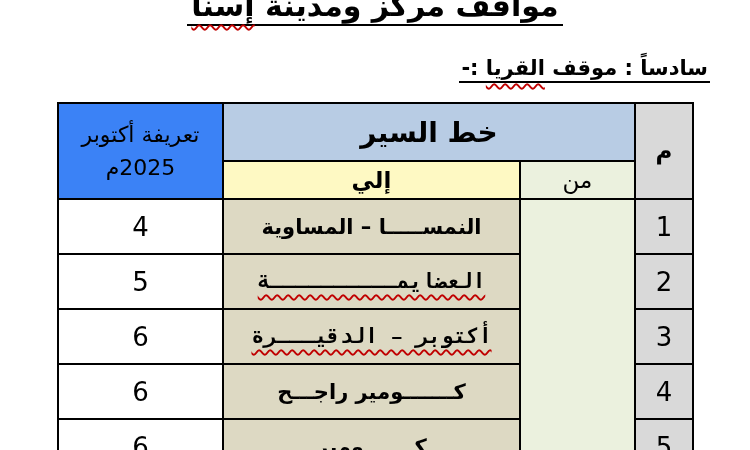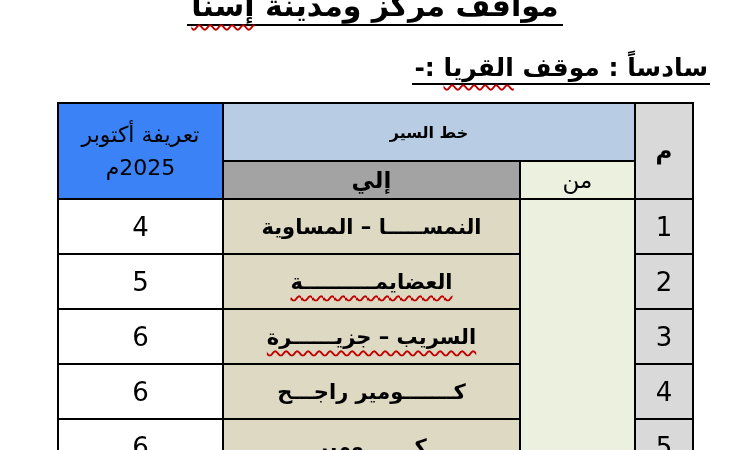--- a/index.html
+++ b/index.html
@@ -13,21 +13,21 @@
   .doc-title{
     position:absolute;top:-17px;left:0;right:0;
     text-align:center;direction:rtl;
     font-size:30px;font-weight:bold;line-height:46px;
     white-space:nowrap;
   }
   .doc-title .u{border-bottom:2.5px solid #000;padding:0 4px 1px 4px;}
   .doc-sub{
     position:absolute;top:50px;right:40px;
     direction:rtl;
-    font-size:25px;font-weight:bold;line-height:36px;
+    font-size:21px;font-weight:bold;line-height:36px;
     white-space:nowrap;
   }
   .doc-sub .u{border-bottom:2.5px solid #000;padding:0 2px 1px 2px;}
   .sp-wavy{
     text-decoration-line:underline;
     text-decoration-style:wavy;
     text-decoration-color:#c00000;
     text-decoration-thickness:1.5px;
     text-underline-offset:8px;
   }
@@ -35,39 +35,40 @@
   table.tariff{
     position:absolute;left:57px;top:102px;width:635px;
     border-collapse:collapse;direction:rtl;
     table-layout:fixed;
   }
   table.tariff td{
     border:2.5px solid #000;
     text-align:center;vertical-align:middle;
     padding:0 4px;overflow:hidden;
   }
-  .h-route{background:#b8cce4;font-size:16px;font-weight:bold;height:56px;}
-  .h-to   {background:#a3a3a3;font-size:23px;font-weight:bold;height:36px;}
+  .h-route{background:#b8cce4;font-size:28px;font-weight:bold;height:56px;}
+  .h-to   {background:#fef9c3;font-size:23px;font-weight:bold;height:36px;}
   .h-from {background:#ebf1de;font-size:23px;font-weight:normal;height:36px;}
   .h-num  {background:#d9d9d9;font-size:23px;font-weight:bold;}
   .h-tariff{background:#3b82f6;font-size:22px;font-weight:normal;line-height:1.5;}
   .c-num  {background:#d9d9d9;font-size:26px;height:53px;}
   .c-to   {background:#ddd9c3;font-size:21px;font-weight:bold;white-space:nowrap;margin-top:32px;}
   .c-from {background:#ebf1de;position:relative;padding:0;}
   .c-tariff{background:#ffffff;font-size:26px;}
   .from-inner{
     position:absolute;left:0;right:0;bottom:-26px;
     text-align:center;font-size:42px;font-weight:bold;line-height:1.2;
   }
   .row-sp .route-text{
     text-decoration-line:underline;
     text-decoration-style:wavy;
     text-decoration-color:#c00000;
     text-decoration-thickness:1.5px;
     text-underline-offset:6px;
+    font-family:Liberation Mono, monospace;
   }
 </style>
 </head>
 <body>
 
 <div class="doc-title">
   <span class="u"><span>مواقف مركز ومدينة </span><span class="sp-wavy">إسنا</span></span>
 </div>
 
 <div class="doc-sub">
@@ -103,21 +104,21 @@
       <td class="c-to"><span class="route-text">النمســـــا – المساوية</span></td>
       <td class="c-tariff">4</td>
     </tr>
     <tr class="row-sp">
       <td class="c-num">2</td>
       <td class="c-to"><span class="route-text">العضايمــــــــــة</span></td>
       <td class="c-tariff">5</td>
     </tr>
     <tr class="row-sp">
       <td class="c-num">3</td>
-      <td class="c-to"><span class="route-text">السريب – جزيــــــرة</span></td>
+      <td class="c-to"><span class="route-text">أكتوبر – الدقيـــرة</span></td>
       <td class="c-tariff">6</td>
     </tr>
     <tr>
       <td class="c-num">4</td>
       <td class="c-to"><span class="route-text">كـــــــومير راجـــح</span></td>
       <td class="c-tariff">6</td>
     </tr>
     <tr>
       <td class="c-num">5</td>
       <td class="c-to"><span class="route-text">كـــــــومير</span></td>

